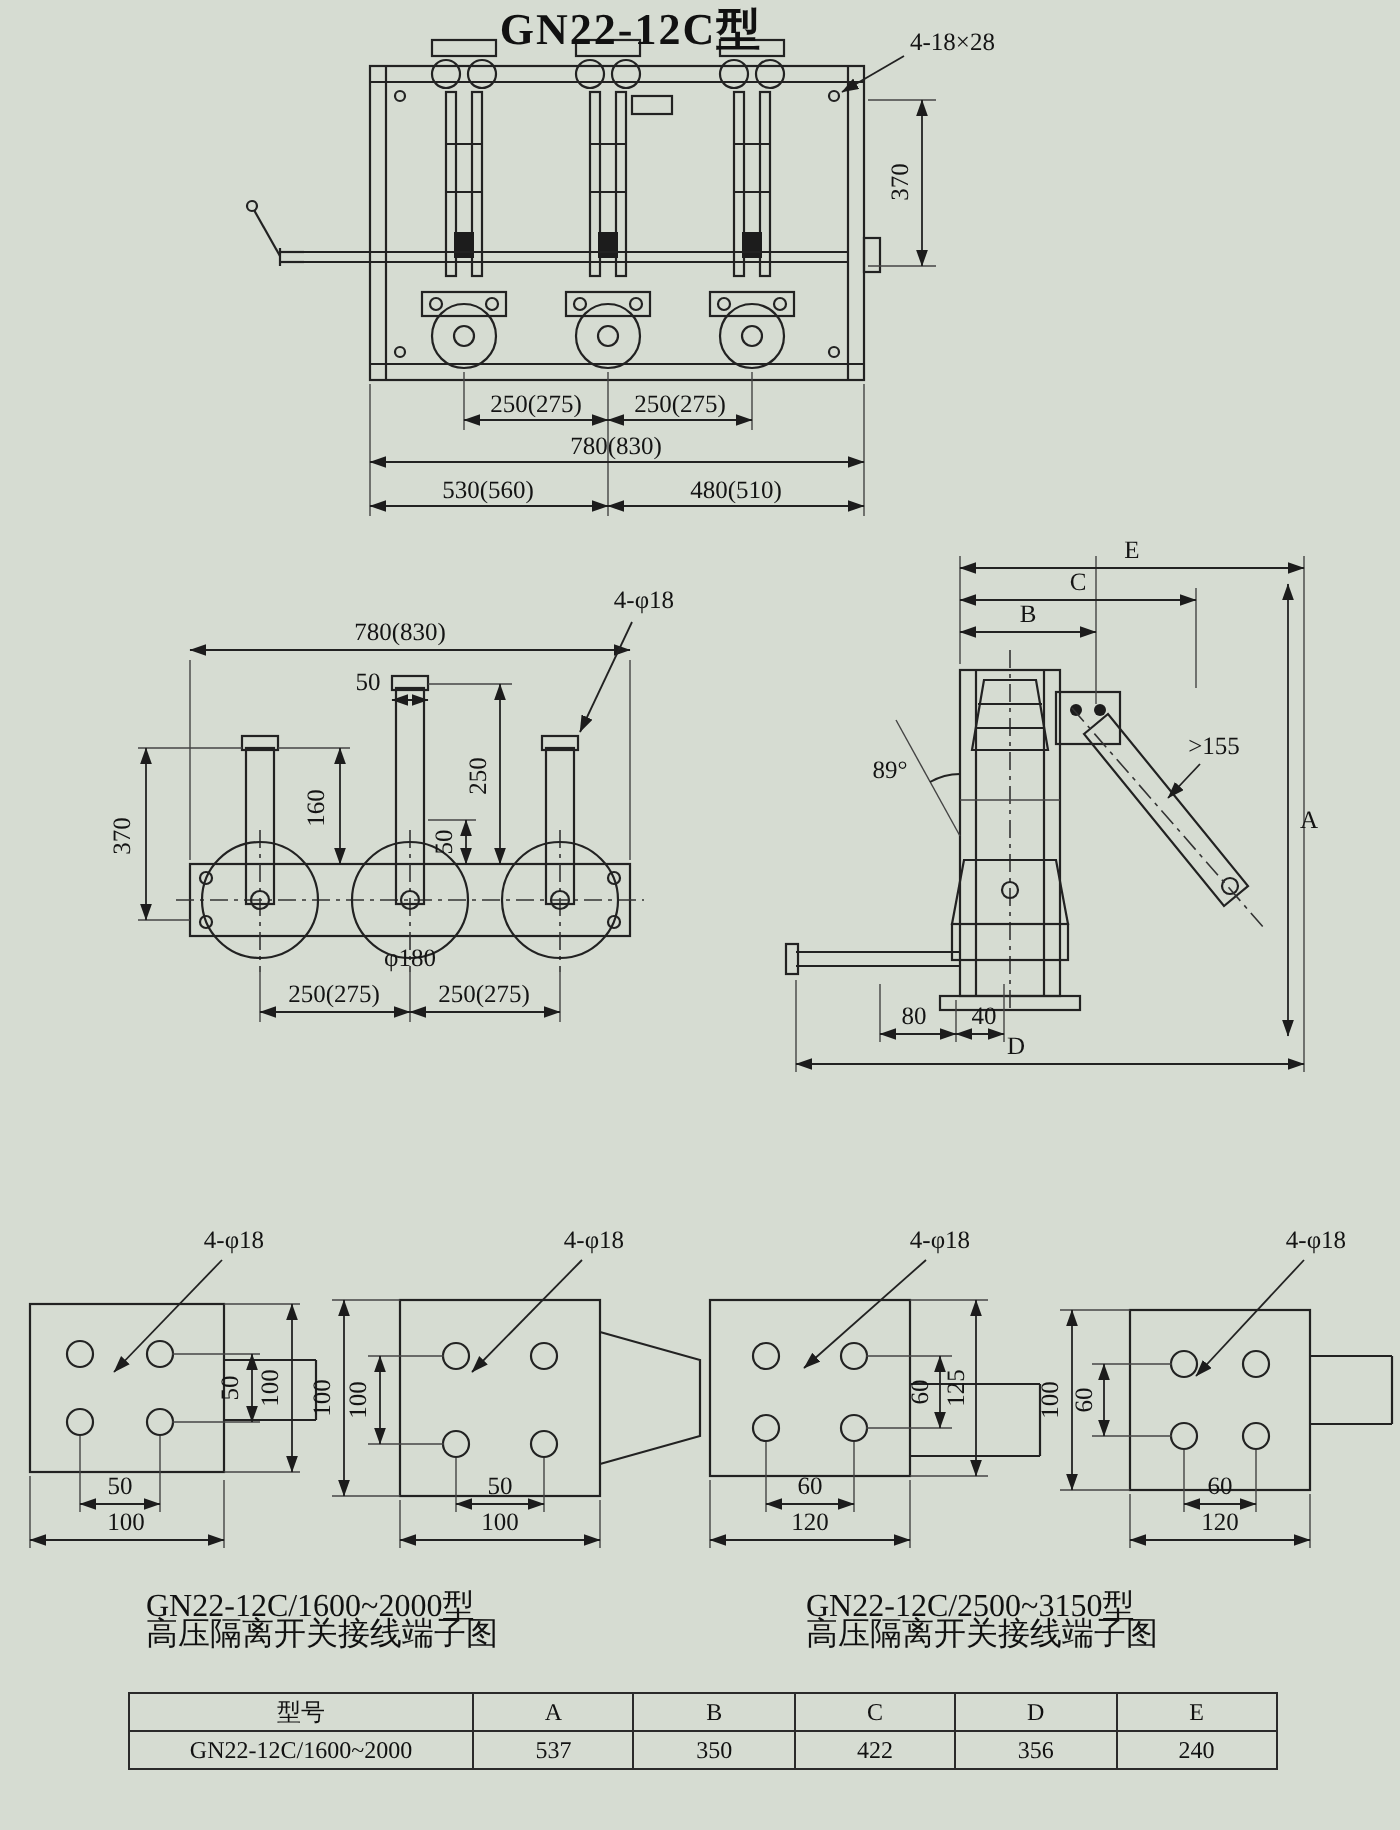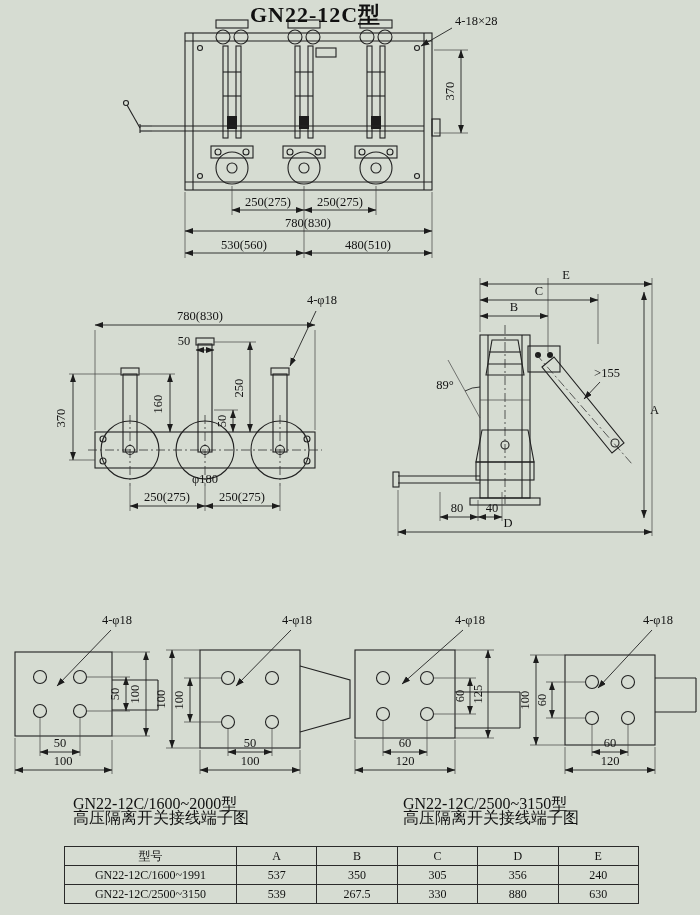--- a/index.html
+++ b/index.html
@@ -376,31 +376,23 @@
   <tbody>
         <tr>
     <th class="c-model">型号</th>
     <th>A</th>
     <th>B</th>
     <th>C</th>
     <th>D</th>
     <th>E</th>
   </tr>
   <tr>
-    <td>GN22-12C/1600~1991</td>
+    <td>GN22-12C/1600~2000</td>
     <td>537</td>
     <td>350</td>
-    <td>305</td>
+    <td>422</td>
     <td>356</td>
     <td>240</td>
   </tr>
-  <tr>
-    <td>GN22-12C/2500~3150</td>
-    <td>539</td>
-    <td>267.5</td>
-    <td>330</td>
-    <td>880</td>
-    <td>630</td>
-  </tr>
 </tbody>
     </table>
 
 </div>
 
 </body></html>

